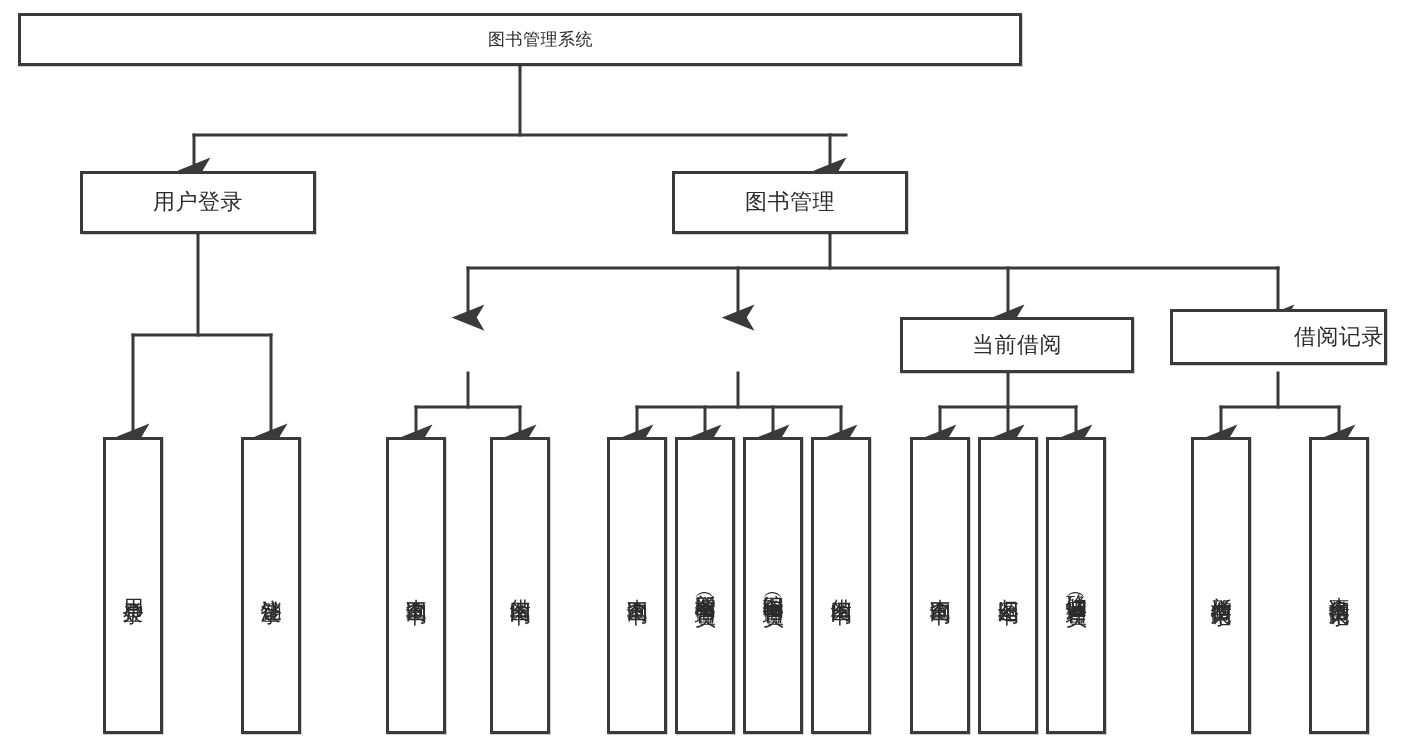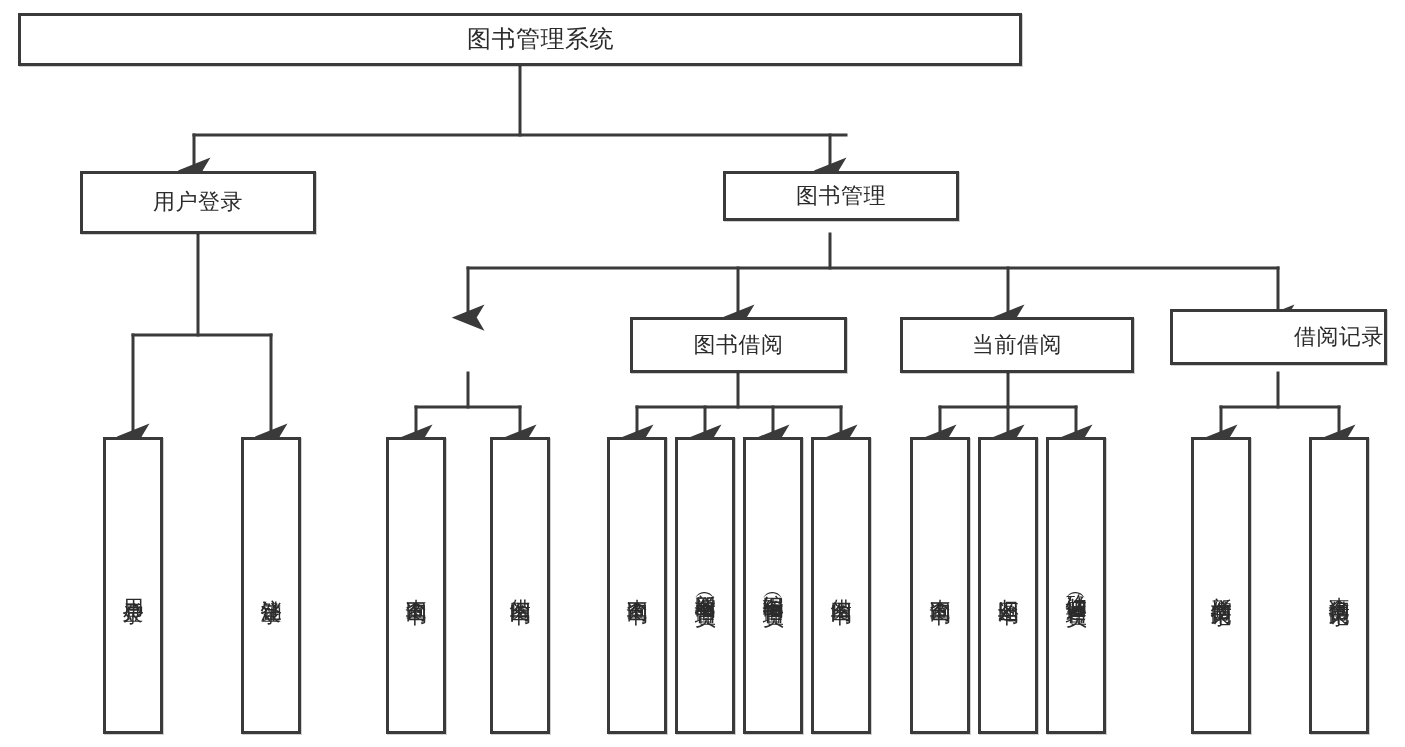--- a/index.html
+++ b/index.html
@@ -52,21 +52,21 @@
     padding: 6px 2px;
   }
   .node.vert .node-label {
     writing-mode: vertical-rl;
     text-orientation: upright;
     font-size: 21px;
     line-height: 1.06;
     letter-spacing: 2px;
     max-height: 100%;
   }
-  #root-node .node-label { font-size: 24px; margin-left: 41px; }
+  #root-node .node-label { font-size: 17px; margin-left: 41px; }
   .watermark {
     position: absolute;
     right: 8px;
     bottom: 4px;
     font-size: 19px;
     color: #c7c7c7;
     white-space: nowrap;
     letter-spacing: 0.5px;
   }
 </style>
@@ -125,27 +125,24 @@
     </g>
   </svg>
 
   <div class="node horiz" id="root-node" style="left:18px; top:13px; width:1004px; height:53px;">
     <span class="node-label">图书管理系统</span>
   </div>
 
   <div class="node horiz" style="left:80px; top:171px; width:236px; height:63px;">
     <span class="node-label">用户登录</span>
   </div>
-  <div class="node horiz" style="left:723px; top:171px; width:236px; height:50px;">
+  <div class="node horiz" style="left:672px; top:171px; width:236px; height:63px;">
     <span class="node-label">图书管理</span>
   </div>
 
-  <div class="node horiz" style="left:630px; top:317px; width:217px; height:56px;">
-    <span class="node-label">图书借阅</span>
-  </div>
   <div class="node horiz" style="left:900px; top:317px; width:234px; height:56px;">
     <span class="node-label">当前借阅</span>
   </div>
   <div class="node horiz" style="left:1170px; top:309px; width:217px; height:56px;justify-content:flex-end;">
     <span class="node-label">借阅记录</span>
   </div>
 
   <div class="node vert" style="left:103px; top:437px; width:60px; height:297px;">
     <span class="node-label">用户登录</span>
   </div>

